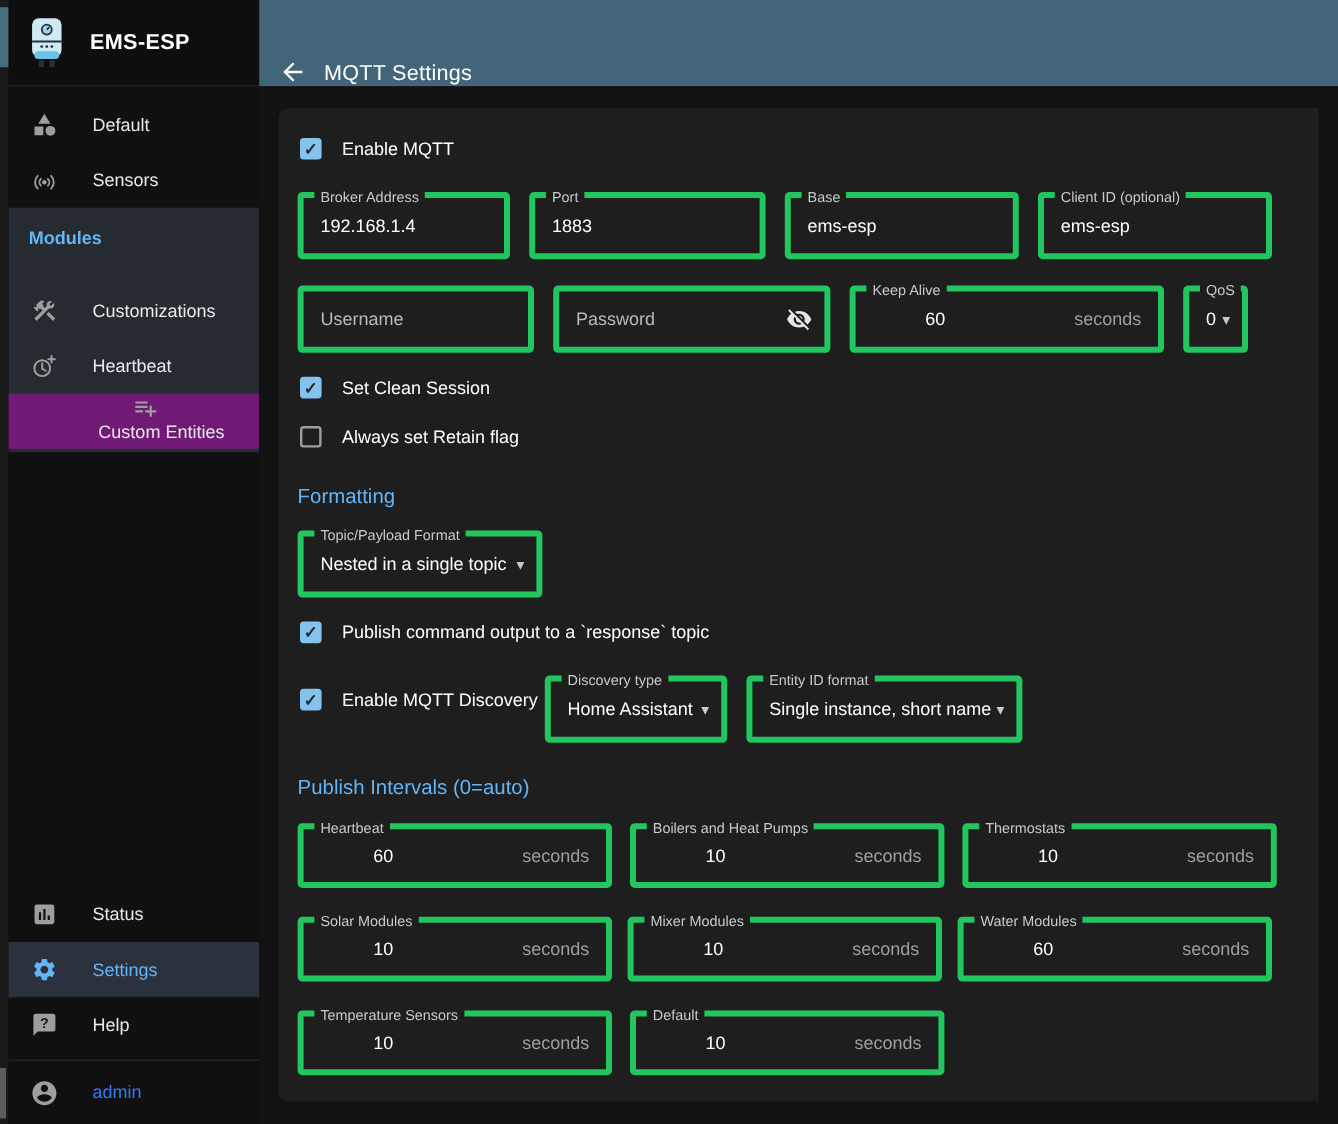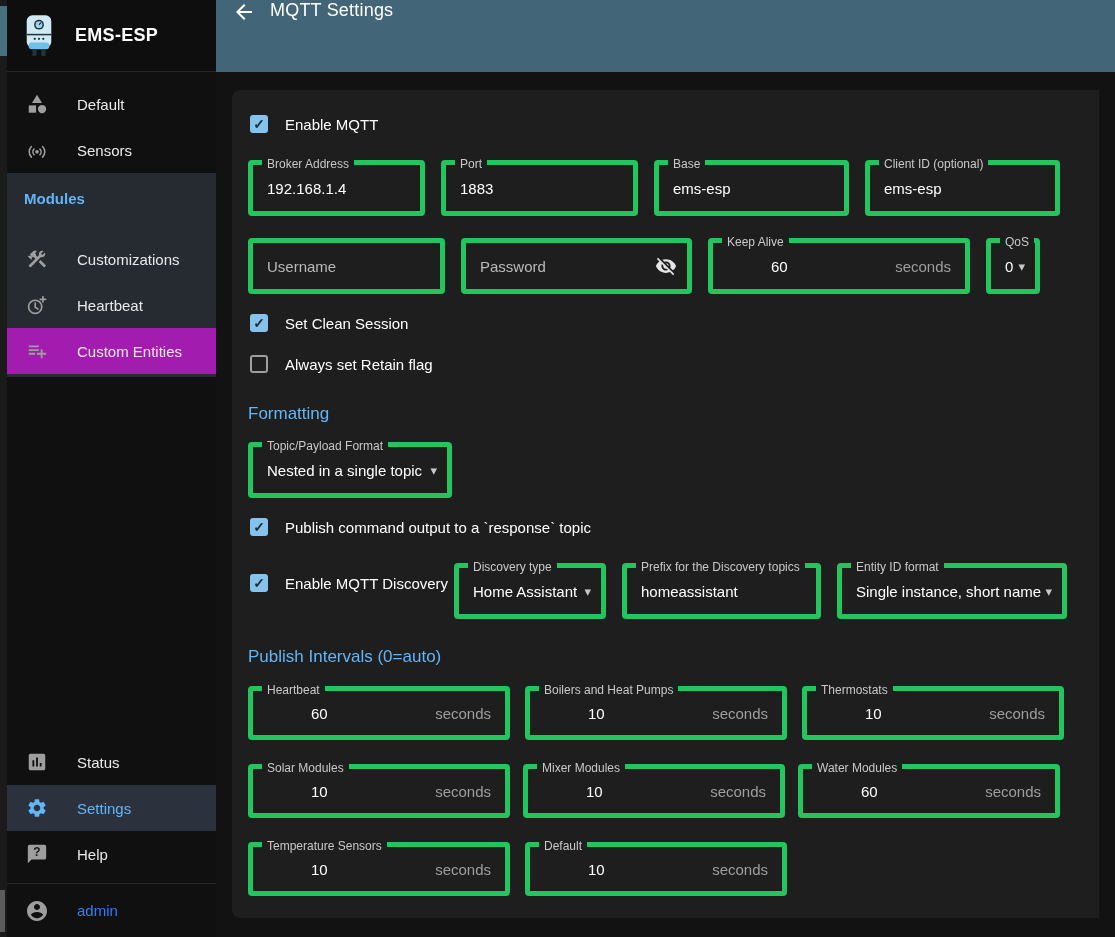--- a/index.html
+++ b/index.html
@@ -20,36 +20,36 @@
   .logo-ic { width:36px; height:46px; display:flex; align-items:center; justify-content:center; }
   .logo-text { margin-left:18px; font-size:18px; font-weight:bold; color:#fff; letter-spacing:.3px; }
 
   .nav-top { padding-top:9px; }
   .nav-item { height:46px; display:flex; align-items:center; padding-left:18px; cursor:pointer; }
   .nav-item .nicon { width:24px; height:24px; color:#9e9e9e; display:flex; align-items:center; justify-content:center; flex:0 0 24px; }
   .nav-item .nlabel { margin-left:28px; font-size:15px; color:#e9e9e9; }
 
   .modules { background:#262a31; padding:14px 0 3px 0; }
   .modules-header { padding-left:17px; font-size:15px; font-weight:bold; color:#64b5f6; height:24px; line-height:24px; margin-bottom:25px; }
-  .nav-item.hl-ce { background:#a21caf; }
+  .nav-item.hl-ce { background:#701a75;flex-direction:column; }
 
   .sidebar-spacer { flex:1; }
 
   .nav-item.active { background:#2b323e; }
   .nav-item.active .nicon { color:#64b5f6; }
   .nav-item.active .nlabel { color:#64b5f6; }
 
   .user-block { border-top:1px solid #2a2a2a; margin-top:6px; }
   .user-row { height:53px; display:flex; align-items:center; padding-left:18px; cursor:pointer; }
   .user-row .nicon { width:24px; height:24px; color:#9e9e9e; flex:0 0 24px; }
   .user-row .ulabel { margin-left:28px; font-size:15px; color:#2e7df6; }
 
   
   .main { flex:1; display:flex; flex-direction:column; height:937px; min-width:0; }
-  .appbar { height:72px; flex:0 0 72px; background:#426677; display:flex; align-items:flex-start; padding-left:16px; }
+  .appbar { height:72px; flex:0 0 72px; background:#426677; display:flex; align-items:flex-end; padding-left:16px; }
   .back-btn { width:24px; height:24px; color:#fff; cursor:pointer; display:flex; align-items:center; }
   .appbar-title { margin-left:14px; font-size:18px; font-weight:500; color:#fff; letter-spacing:.2px; }
 
   .content { flex:1; padding:18px 0 0 16px; background:#121212; }
   .card { width:867px; height:828px; background:#1e1e1e; border-radius:8px 0 0 8px; padding:22px 16px 0 16px; }
 
   
   .chk-row { display:flex; align-items:center; height:24px; cursor:pointer; }
   .chk { width:18px; height:18px; border-radius:3px; margin-left:2px; flex:0 0 18px;
          display:flex; align-items:center; justify-content:center; }
@@ -328,26 +328,20 @@
             </span>
           <span class="chk-label">Enable MQTT Discovery</span>
         </label>
         <div class="field select w152">
           <span class="flabel">Discovery type</span>
           <div class="fvalue">
               <span class="val">Home Assistant</span>
             </div>
           <span class="caret">▾</span>
         </div>
-        <div class="field w199">
-          <span class="flabel">Prefix for the Discovery topics</span>
-          <div class="fvalue">
-              <span class="val">homeassistant</span>
-            </div>
-        </div>
         <div class="field select w230">
           <span class="flabel">Entity ID format</span>
           <div class="fvalue">
               <span class="val">Single instance, short name</span>
             </div>
           <span class="caret">▾</span>
         </div>
       </div>
 
       <div class="sec-heading mt29">Publish Intervals (0=auto)</div>

